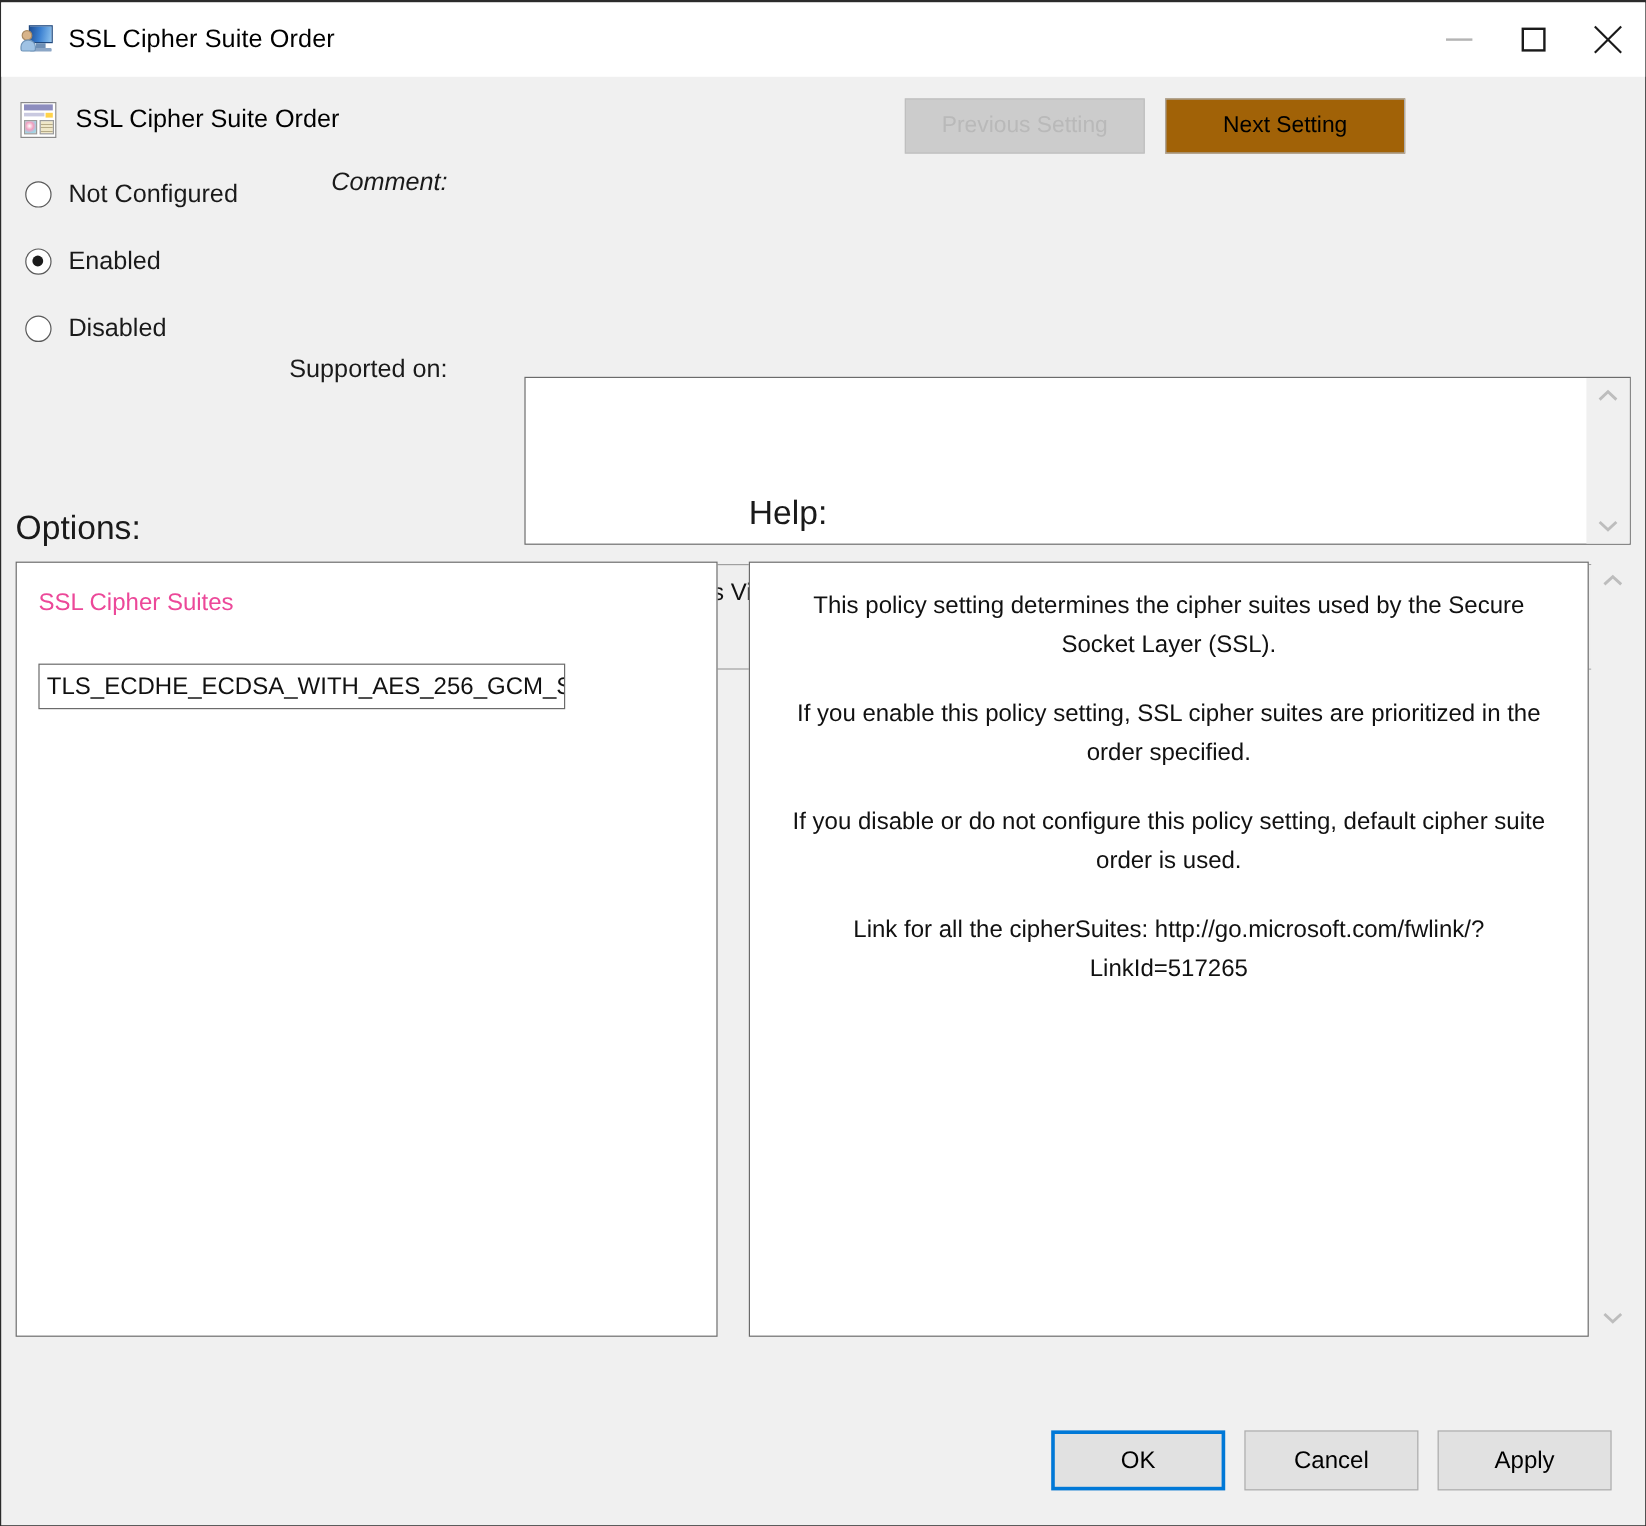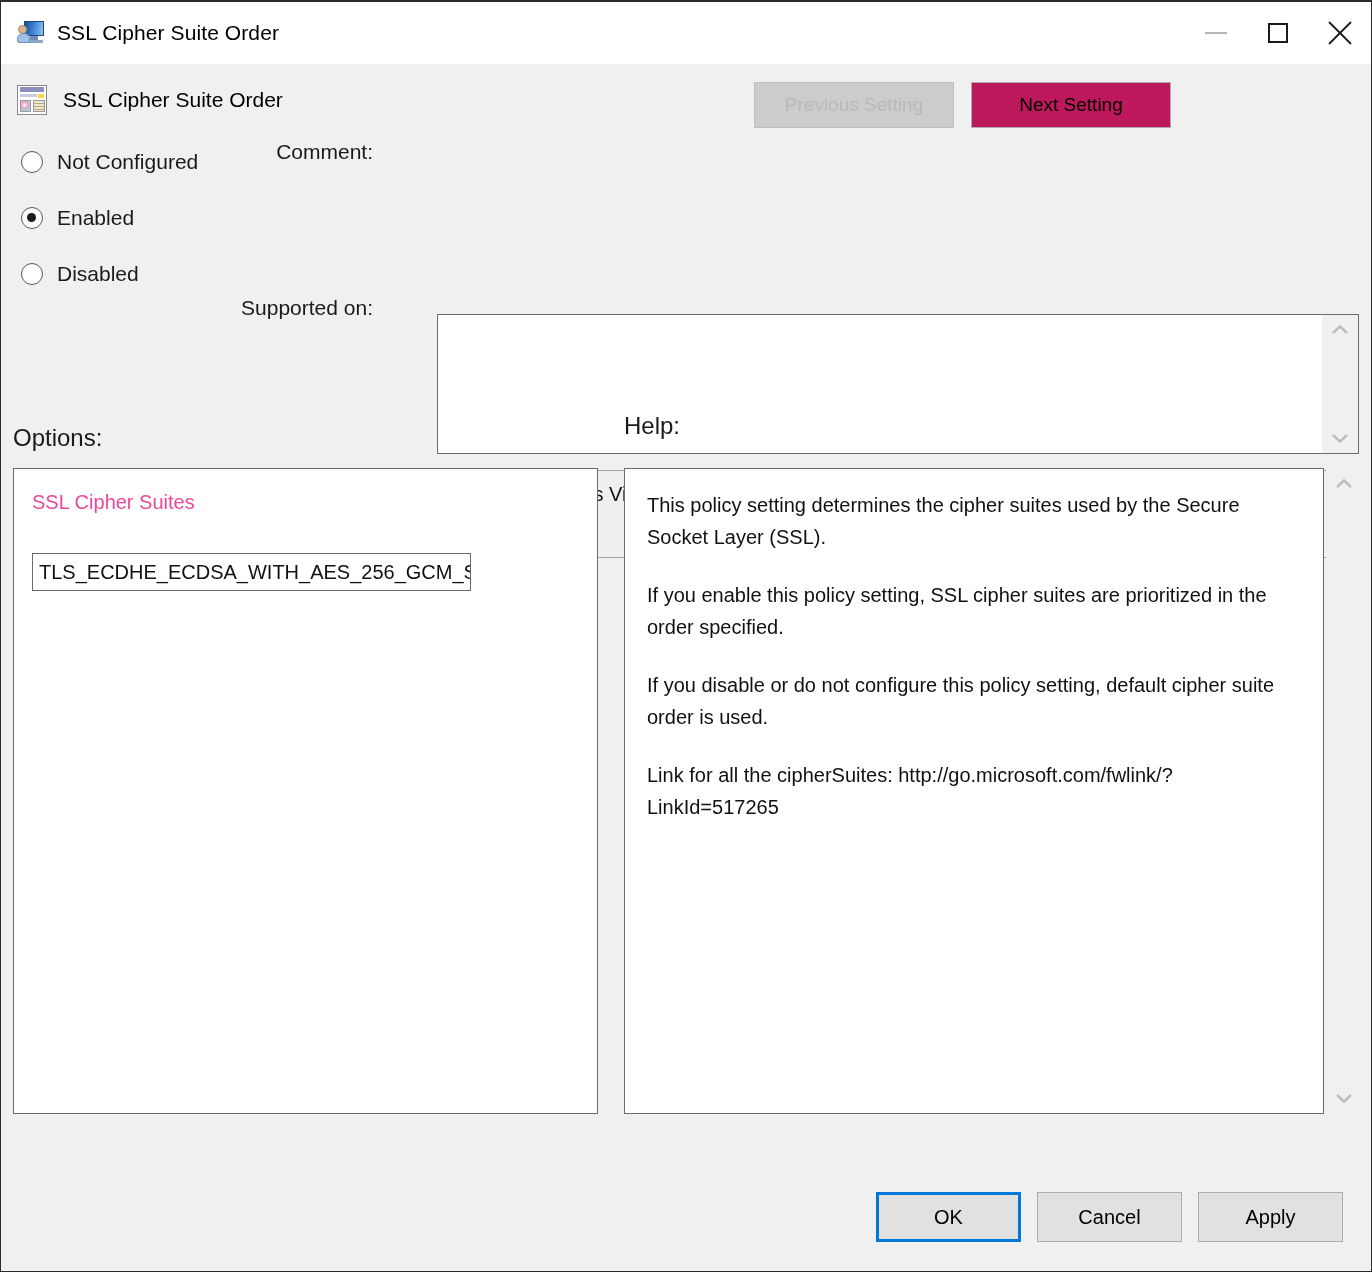--- a/index.html
+++ b/index.html
@@ -98,21 +98,21 @@
   #header-title { font-size: 21px; color: #000000; white-space: nowrap; }
 
   .nav-btns {
     position: absolute; right: 200px; top: 18px;
     display: flex; gap: 17px;
   }
   .nav-btn {
     width: 200px; height: 46px;
     font-size: 19px;
     border: 1px solid #adadad;
-    background: #be185d;
+    background: #a16207;
     color: #000000;
     display: flex; align-items: center; justify-content: center;
     cursor: pointer;
     font-family: "Liberation Sans", sans-serif;
   }
   .nav-btn.disabled {
     background: #cccccc;
     color: #b9b9b9;
     border-color: #bfbfbf;
     cursor: default;
@@ -167,30 +167,30 @@
   .chev { width: 18px; height: 11px; }
   .chev svg { display: block; }
 
   #comment-box { left: 436px; top: 178px; width: 922px; height: 140px; background: #ffffff; }
   #supported-box { left: 436px; top: 334px; width: 922px; height: 88px; background: #efefef; border-color: #a0a0a0; }
   #supported-box .vscroll { background: #efefef; }
 
   
   #panes-region { flex: 1 1 auto; position: relative; }
   .section-label {
-    position: absolute; font-size: 24px; color: #1a1a1a;
+    position: absolute; font-size: 28px; color: #1a1a1a;
   }
   .pane {
     position: absolute;
     border: 1px solid #6b6b6b;
     background: #ffffff;
     overflow: hidden;
   }
   #options-pane { left: 12px; top: 62px; width: 585px; height: 646px; }
-  #help-pane { left: 623px; top: 62px; width: 700px; height: 646px; }
+  #help-pane { left: 623px; top: 62px; width: 700px; height: 646px; text-align: center; }
   #help-scroll {
     position: absolute; left: 1325px; top: 62px; width: 36px; height: 646px;
     background: #f0f0f0;
     display: flex; flex-direction: column;
     align-items: center; justify-content: space-between;
     padding: 10px 0;
   }
 
   #options-inner { padding: 22px 18px 0 18px; }
   #cipher-group-label { font-size: 20px; color: #ec4899; margin-bottom: 16px; }
@@ -289,21 +289,21 @@
     <div class="radio-row" style="top:70px;">
       <div class="radio-outer checked"></div>
       <div class="radio-label">Enabled</div>
     </div>
 
     <div class="radio-row" style="top:126px;">
       <div class="radio-outer"></div>
       <div class="radio-label">Disabled</div>
     </div>
 
-    <div class="field-label" style="left:180px; top:4px; width:192px;">Comment:</div>
+    <div class="field-label" style="left:180px; top:4px; width:192px;font-style:italic;">Comment:</div>
 
     <div class="boxframe" id="comment-box">
       <div class="content"></div>
       <div class="vscroll">
         <div class="chev">
           <svg width="18" height="11" viewBox="0 0 18 11">
               <path d="M2 9 L9 2.5 L16 9" fill="none" stroke="#bdbdbd" stroke-width="2.4"></path>
             </svg>
         </div>
         <div class="chev">

